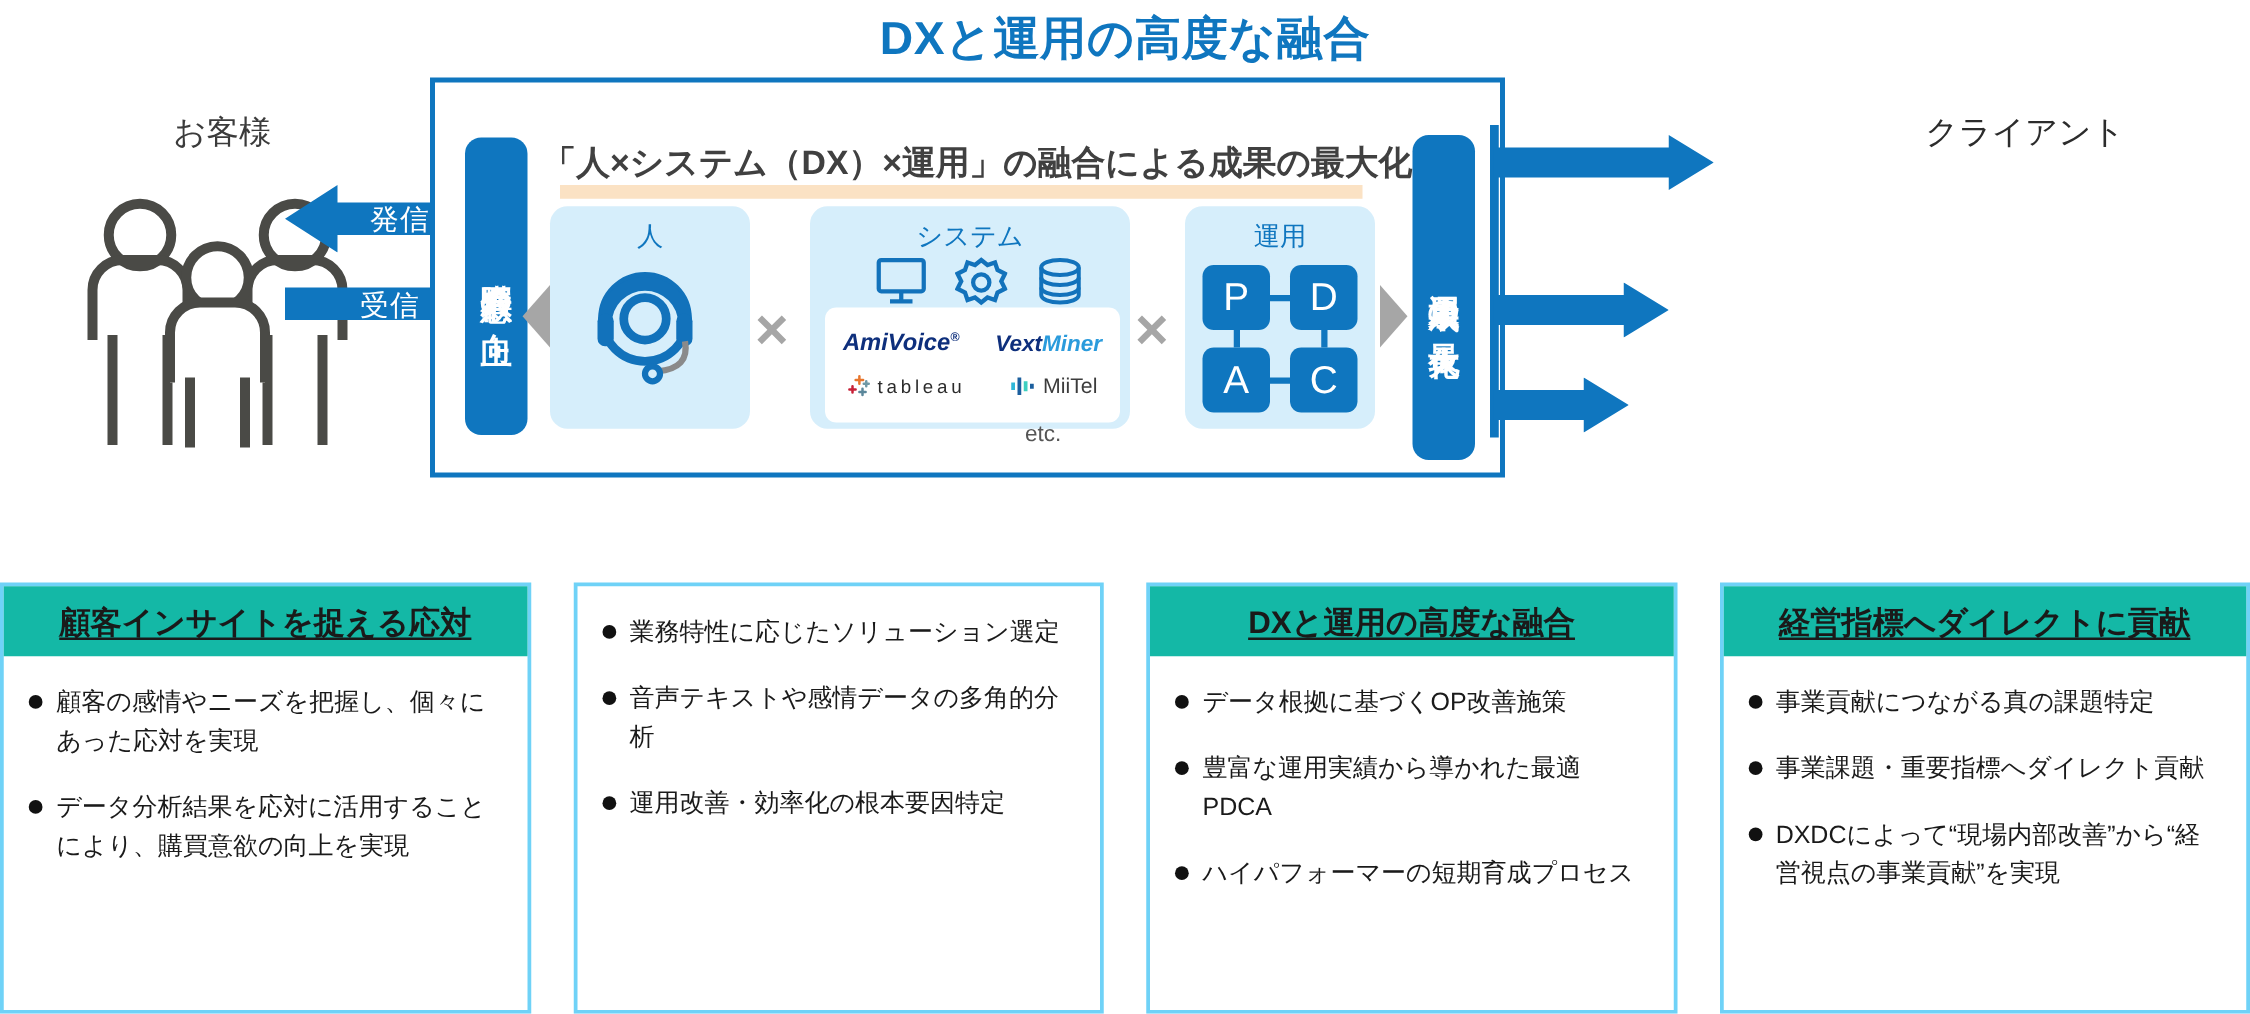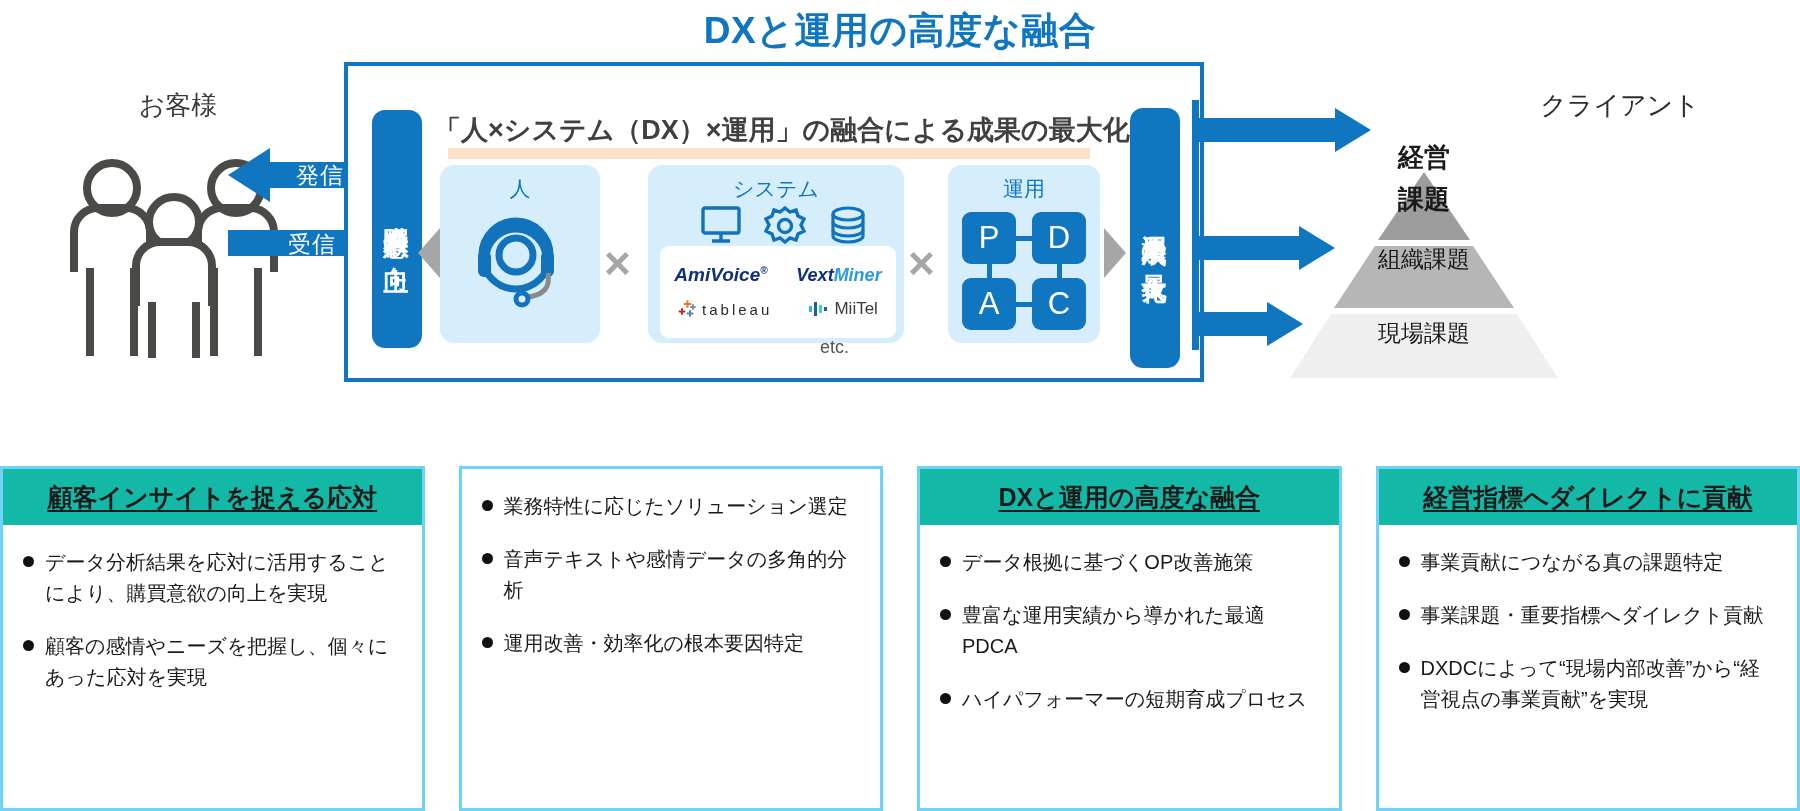--- a/index.html
+++ b/index.html
@@ -331,44 +331,33 @@
       <polygon points="0,10 104,10 104,0 140,22 104,44 104,34 0,34" fill="#0f76bf"></polygon>
     </svg>
   </div>
   <div class="out-arrow oa3">
     <svg viewBox="0 0 108 44" width="108" height="44" preserveAspectRatio="none">
       <polygon points="0,10 72,10 72,0 108,22 72,44 72,34 0,34" fill="#0f76bf"></polygon>
     </svg>
   </div>
 
   <div class="client-label">クライアント</div>
-  <div class="pyramid">
-    <svg viewBox="0 0 300 250" width="300" height="250">
-      <polygon points="150,42 196,110 104,110" fill="#9d9d9d"></polygon>
-      <polygon points="101,116 199,116 240,178 60,178" fill="#b6b6b6"></polygon>
-      <polygon points="57,184 243,184 284,248 16,248" fill="#efefef"></polygon>
-    </svg>
-    <div class="pyr-txt pyr-t1">経営</div>
-    <div class="pyr-txt pyr-t2">課題</div>
-    <div class="pyr-txt small pyr-t3">組織課題</div>
-    <div class="pyr-txt small pyr-t4">現場課題</div>
-  </div>
 
   <div class="cards">
 
     <div class="card">
       <div class="card-head">顧客インサイトを捉える応対</div>
       <div class="card-body">
         <div class="bullet">
             <span class="dot"></span>
+            <span>顧客の感情やニーズを把握し、個々にあった応対を実現</span>
+          </div>
+        <div class="bullet">
+            <span class="dot"></span>
             <span>データ分析結果を応対に活用することにより、購買意欲の向上を実現</span>
-          </div>
-        <div class="bullet">
-            <span class="dot"></span>
-            <span>顧客の感情やニーズを把握し、個々にあった応対を実現</span>
           </div>
       </div>
     </div>
 
     <div class="card">
       <div class="card-body">
         <div class="bullet">
             <span class="dot"></span>
             <span>業務特性に応じたソリューション選定</span>
           </div>

